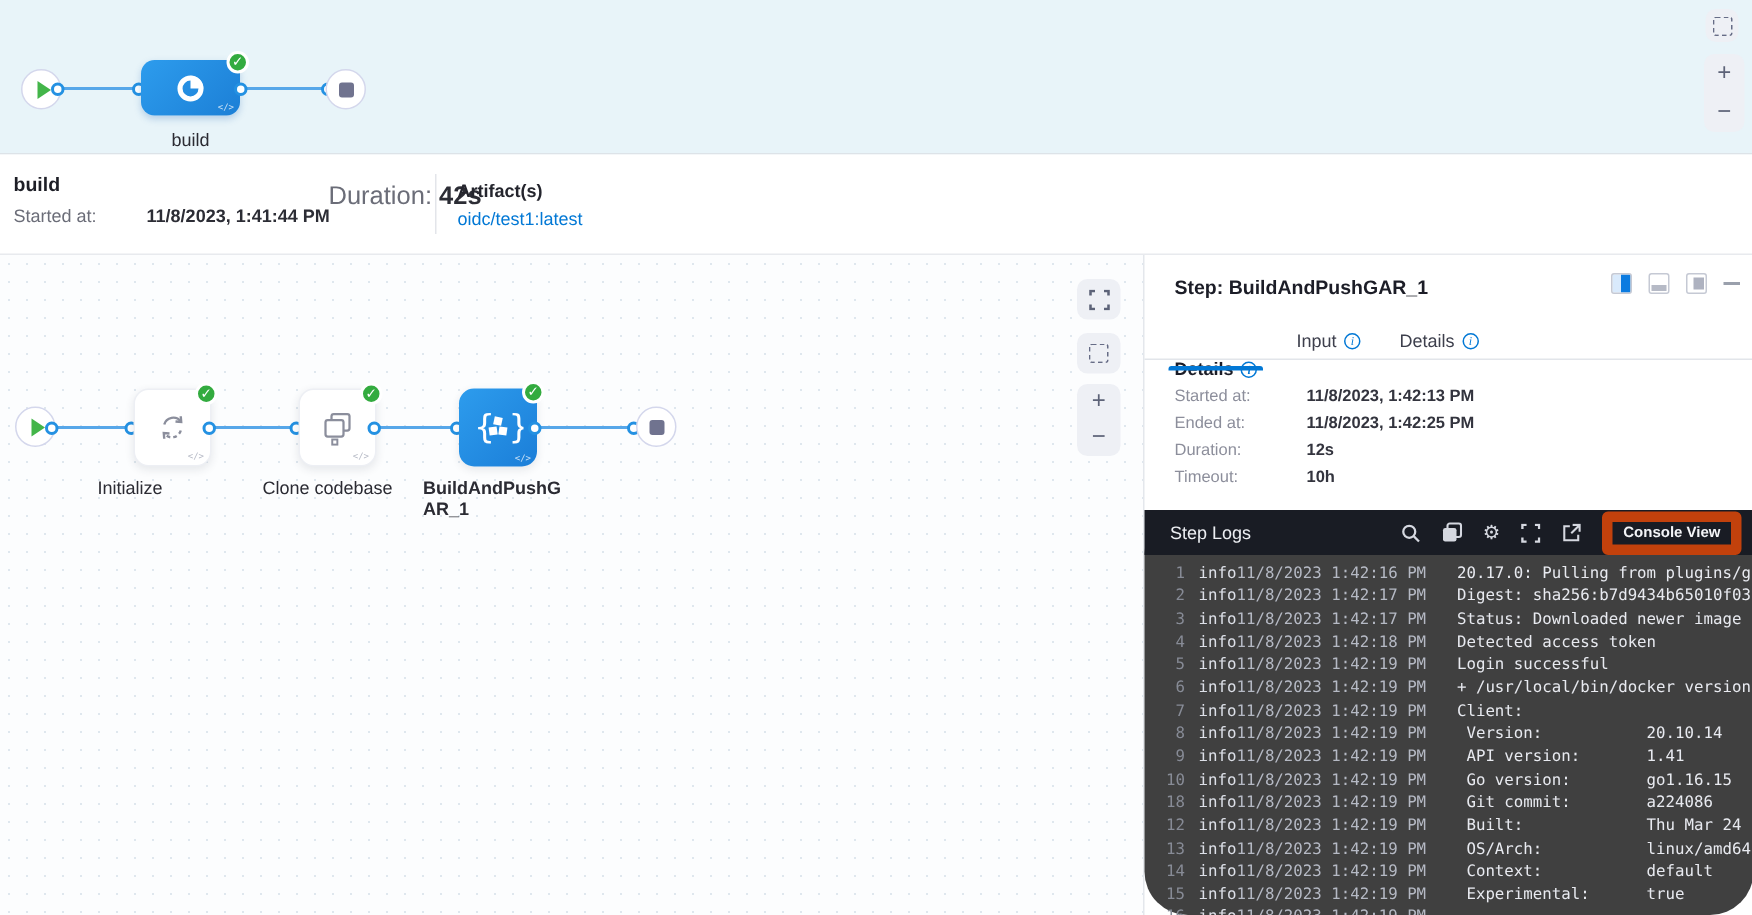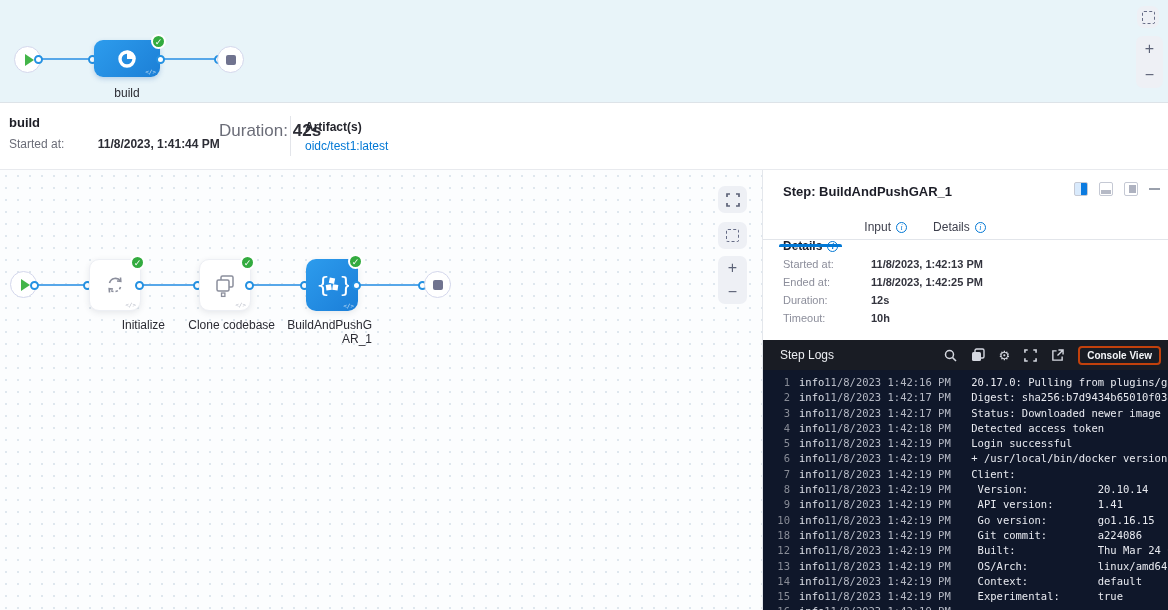--- a/index.html
+++ b/index.html
@@ -56,21 +56,21 @@
             background-color:#fcfdfe;
             background-image:radial-gradient(#dfe7ee 1px, transparent 1px);
             background-size:12px 12px; }
   .step-node { position:absolute; top:89px; width:52px; height:52px; border-radius:10px;
                background:#fff; border:1px solid #edeff4;
                box-shadow:0 2px 6px rgba(40,50,70,.10);
                display:flex; align-items:center; justify-content:center; }
   .step-node.blue { background:linear-gradient(135deg,#2d9ced,#1b7ed8); border:none; }
   .canvas .edge { top:114px; }
   .canvas .conn-dot { top:111px; }
-  .step-label { position:absolute; top:148px; font-size:12px; color:#2b2b33; text-align:right; }
+  .step-label { position:absolute; top:148px; font-size:12px; color:#2b2b33; text-align:left; }
 
   
   .right-panel { position:absolute; left:762px; top:170px; width:406px; height:440px;
                  background:#fff; border-left:1px solid #e4e7ec; }
   .panel-header { position:relative; height:45px; }
   .panel-title { position:absolute; left:20px; top:14px; font-size:13px; font-weight:bold; color:#1c1d27; }
   .layout-icons { position:absolute; right:8px; top:12px; display:flex; align-items:center; gap:11px; }
   .lt-icon { width:14px; height:14px; border:1px solid #c5c9d4; border-radius:2px; background:#fff; position:relative; }
   .lt-icon.split { background:linear-gradient(to right,#d9eafc 50%, #0b7be0 50%); }
   .lt-icon .bottom-fill { position:absolute; left:1px; right:1px; bottom:1px; height:4px; background:#b6bac6; }
@@ -85,27 +85,27 @@
   .info-i { width:11px; height:11px; border-radius:50%; border:1px solid #0278d5; color:#0278d5;
             font-size:8px; display:flex; align-items:center; justify-content:center;
             font-family:"Liberation Serif",serif; font-style:italic; }
 
   .details { padding:18px 0 0 20px; height:100px; }
   .d-row { display:flex; margin-bottom:6px; }
   .d-label { width:88px; font-size:11px; color:#8c8e9b; }
   .d-value { font-size:11px; font-weight:bold; color:#33343e; }
 
   
-  .logs { position:absolute; left:0; top:170px; width:406px; height:270px; background:#0f172a; }
+  .logs { position:absolute; left:0; top:170px; width:406px; height:270px; background:#404040;border-radius:29px; }
   .log-header { height:30px; background:#191c24; display:flex; align-items:center; padding:0 8px 0 17px; }
   .log-title { font-size:12px; color:#eceef2; flex:0 0 auto; }
   .log-tools { margin-left:auto; display:flex; align-items:center; gap:14px; color:#d5d8e0; }
   .log-tools svg { display:block; }
   .gear-glyph { font-size:13px; color:#d5d8e0; font-family:"DejaVu Sans",sans-serif; line-height:1; }
-  .console-btn { border:2px solid #c2410c; border-radius:4px; color:#f4f5f8; font-size:10px;
+  .console-btn { border:7px solid #c2410c; border-radius:4px; color:#f4f5f8; font-size:10px;
                  padding:2px 7px; font-weight:bold; white-space:nowrap; cursor:pointer; }
   .log-body { padding:5px 0 0 10px; font-family:"DejaVu Sans Mono","Liberation Mono",monospace;
               font-size:10.5px; overflow:hidden; height:240px; }
   .log-line { display:flex; line-height:15.3px; white-space:pre; }
   .log-line .ln { width:17px; text-align:right; color:#878b96; flex:0 0 auto; }
   .log-line .lv { margin-left:9px; color:#dde0e8; flex:0 0 auto; }
   .log-line .ts { width:130px; color:#b5b9c4; flex:0 0 auto; }
   .log-line .msg { margin-left:17px; color:#e8eaf0; }
 </style>
 </head>
@@ -214,21 +214,21 @@
     </div>
     <div class="conn-dot" style="left:352px;"></div>
 
     <div class="conn-dot" style="left:418px;"></div>
     <div class="node-circle" style="left:424px; top:101px;">
       <div class="stop-sq"></div>
     </div>
 
     <div class="step-label" style="left:65px; width:100px;">Initialize</div>
     <div class="step-label" style="left:175px; width:100px;">Clone codebase</div>
-    <div class="step-label" style="left:272px; width:100px;">
+    <div class="step-label" style="left:282px; width:100px;font-weight:bold;">
       <div>BuildAndPushG</div>
       <div>AR_1</div>
     </div>
 
     <div class="ctl-btn" style="left:718px; top:16px; width:29px; height:27px;">
       <svg width="14" height="14" viewBox="0 0 14 14">
         <path d="M1 4 V1 H4 M10 1 H13 V4 M13 10 V13 H10 M4 13 H1 V10" fill="none" stroke="#5d6378" stroke-width="1.7"></path>
       </svg>
     </div>
     <div class="ctl-btn" style="left:718px; top:52px; width:29px; height:27px;">

